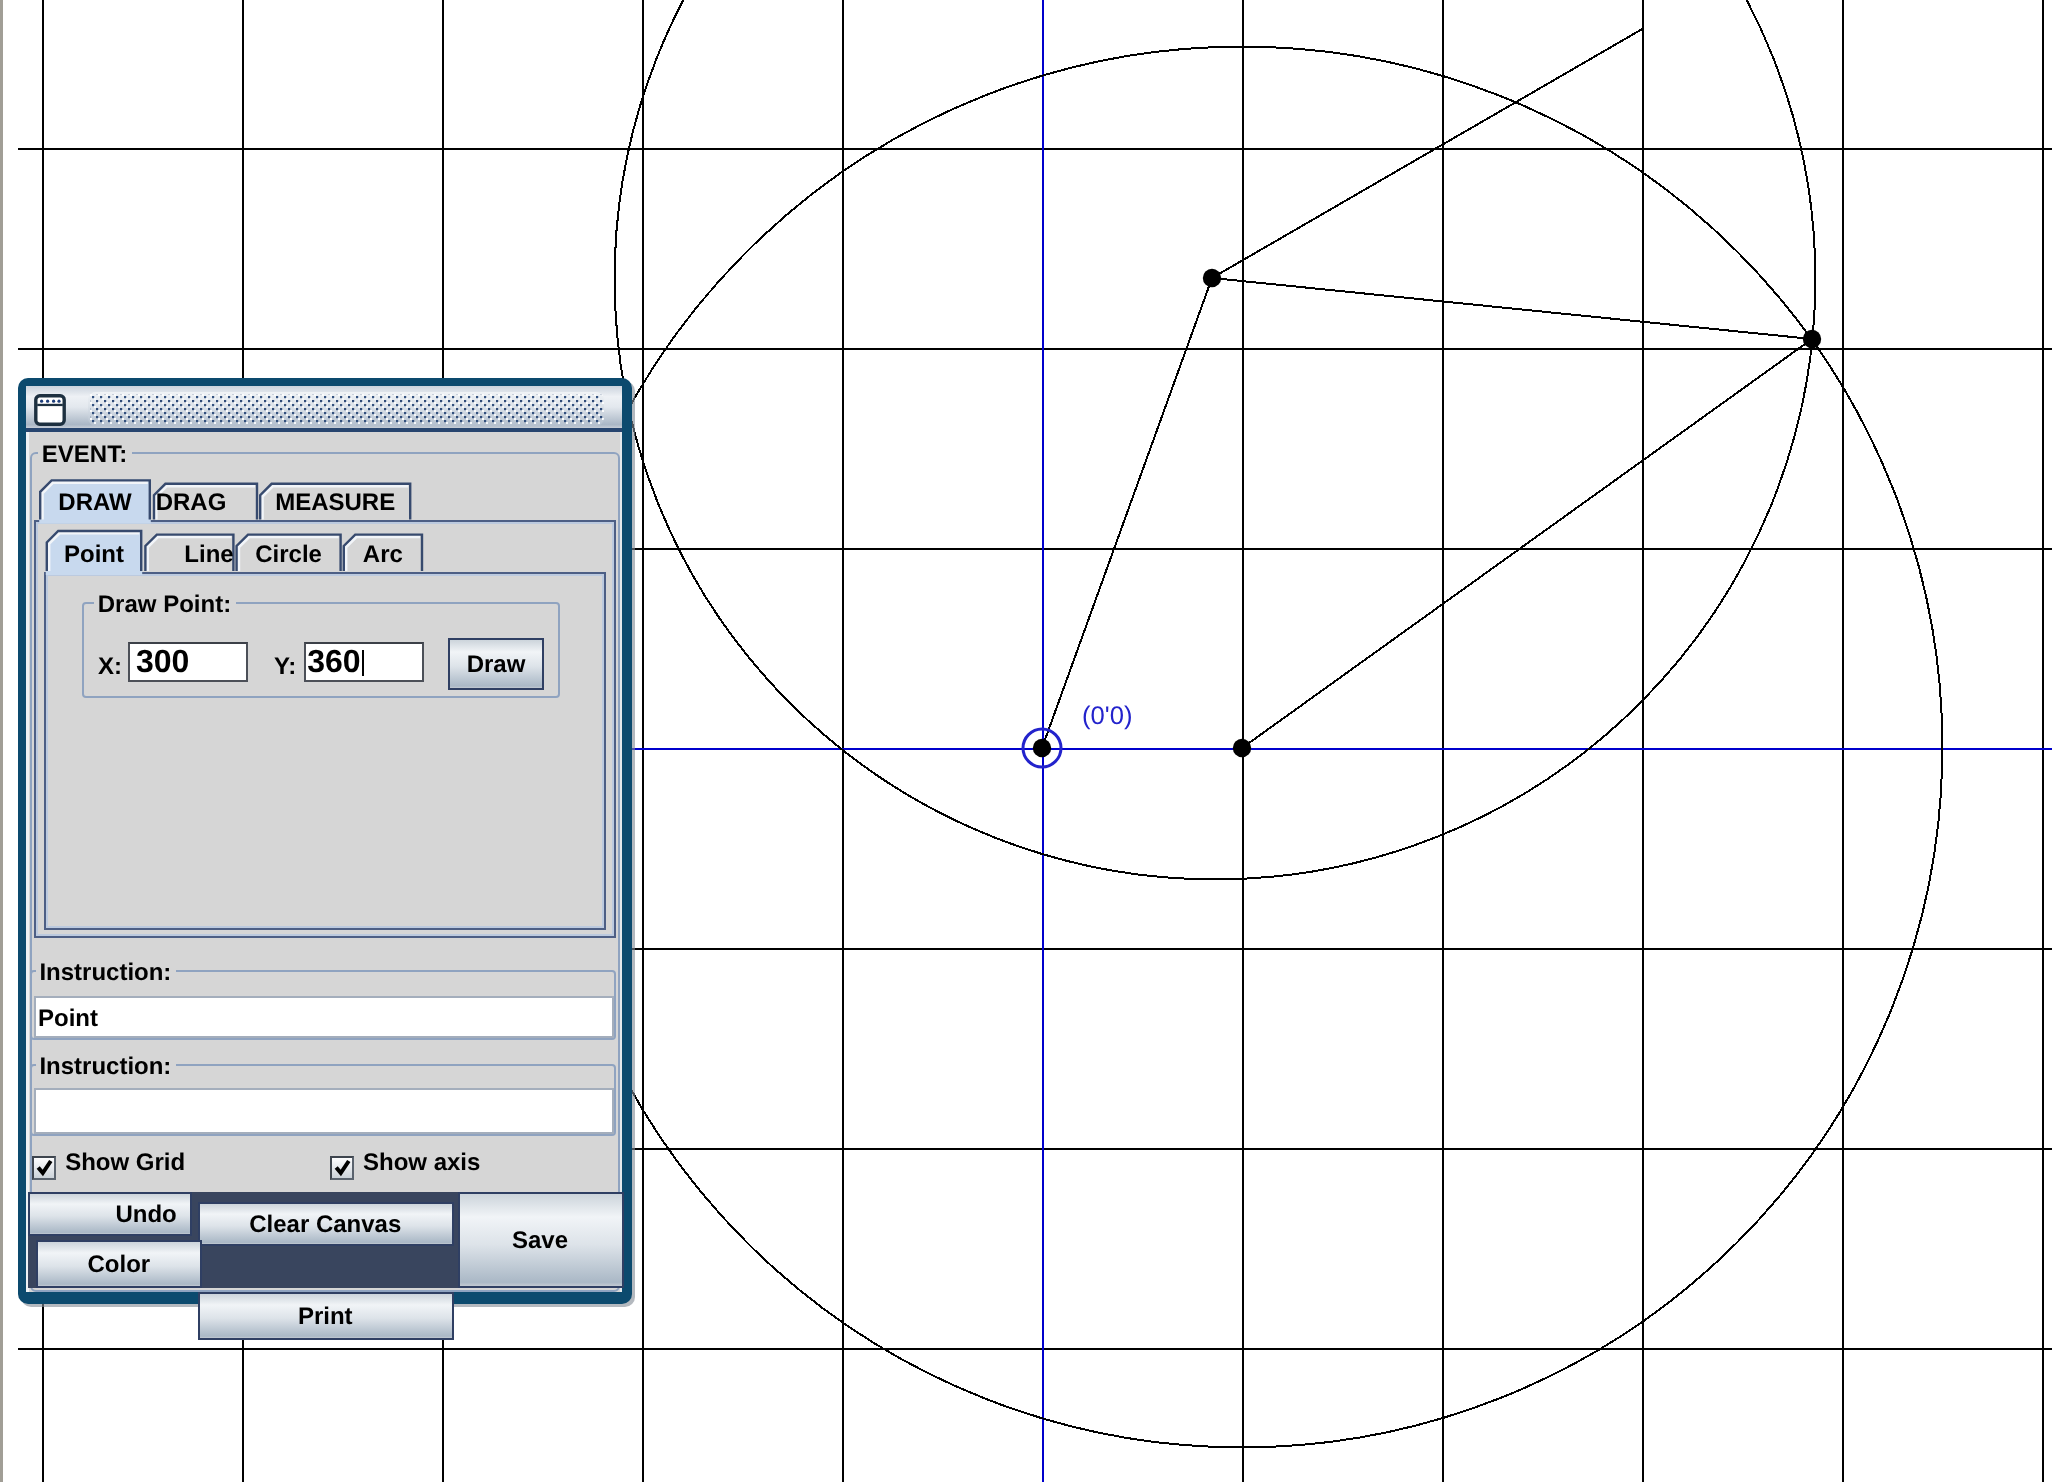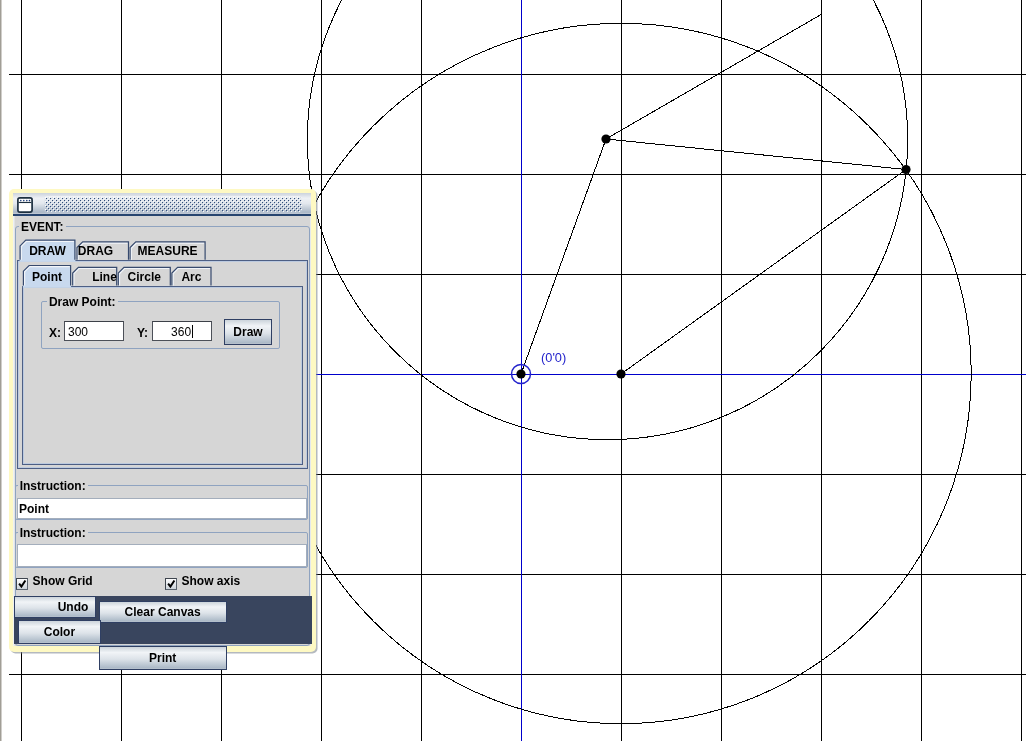--- a/index.html
+++ b/index.html
@@ -1,39 +1,39 @@
 <!DOCTYPE html>
 <html><head>
 <meta charset="utf-8">
 <style>
 * { margin:0; padding:0; box-sizing:border-box; }
 html,body { width:1026px; height:741px; background:#fff; overflow:hidden;
   font-family:"Liberation Sans", sans-serif; }
 #stage { position:absolute; left:0; top:0; width:1026px; height:741px; }
 #cv { position:absolute; left:0; top:0; }
 #panel { position:absolute; left:9px; top:189px; width:307px; height:463px;
-  background:#fef9c3; border-radius:5px; box-shadow:1.5px 1.5px 0 rgba(130,138,148,0.6); }
+  background:#0c4a6e; border-radius:5px; box-shadow:1.5px 1.5px 0 rgba(130,138,148,0.6); }
 #panel .inner { position:absolute; left:4px; top:4px; right:5px; bottom:6px;
   background:#d6d6d6; box-shadow:inset 1.5px 0 0 #eef1f4, inset -1px 0 0 #e4e8ec; }
 #titlebar { position:absolute; left:0; top:0; right:0; height:23px;
   background:linear-gradient(180deg,#cbd3dd 0%,#eef1f5 25%,#e3e8ee 50%,#aab7c6 92%,#c6cdd7 100%);
   border-bottom:2px solid #27456f; }
 #tbicon { position:absolute; left:4px; top:4px; width:16px; height:16px; }
 #bumps { position:absolute; left:31px; top:3px; right:9px; height:17px; border-radius:4px;
   background:linear-gradient(180deg,#f0f3f6 0%,#dde3ea 40%,#b3bfcd 100%); overflow:hidden; }
 #bumps svg { position:absolute; left:0; top:0; }
 .lbl { position:absolute; font-weight:bold; font-size:12px; color:#000; white-space:nowrap; }
 .etch { position:absolute; border:1px solid #8fa3c0; border-radius:2px; }
 
 .tab { position:absolute; font-weight:bold; font-size:12px; color:#000; text-align:center; z-index:8; background:transparent; }
 .pane { position:absolute; border:1px solid #4d5f85; background:#d6d6d6;
   box-shadow:inset 1px 1px 0 #bccadf, inset -1px -1px 0 #bccadf; }
 
 .tf { position:absolute; background:#fff; border:1px solid #4c5058;
-  border-top-color:#3c4048; font-weight:normal; font-size:12px; color:#000; }
+  border-top-color:#3c4048; font-weight:bold; font-size:16px; color:#000; }
 .itf { position:absolute; background:#fff; border:1px solid #a4aebc; font-weight:bold; font-size:12px; color:#000; }
 
 .btn { position:absolute; border:1px solid #2f3f63; border-radius:0;
   background:linear-gradient(180deg,#ccd4db 0%,#f1f4f7 25%,#dde3e9 55%,#aab8c6 96%,#c2c9d2 100%);
   font-weight:bold; font-size:12px; color:#000; text-align:center; }
 
 .cb { position:absolute; width:12px; height:12px; background:linear-gradient(180deg,#fdfdfe,#ccd3da);
   border:1px solid #5a636e; border-top-color:#3e454e; border-left-color:#3e454e; }
 .cb svg { position:absolute; left:0; top:0; }
 </style>
@@ -148,21 +148,21 @@
   <div class="tab" style="left:104.8px; top:73.8px; width:53px; height:18.7px; line-height:21.5px;">Circle</div>
   <div class="tab" style="left:158.4px; top:73.8px; width:40.1px; height:18.7px; line-height:21.5px;">Arc</div>
 
   <div class="pane" style="left:9px; top:92.5px; width:280.8px; height:179px; z-index:4;"></div>
 
   <div class="etch" style="left:28.4px; top:107.6px; width:239px; height:48.4px; z-index:7;"></div>
   <div class="lbl" style="left:33.9px; top:101.8px; background:#d6d6d6; padding:0 2px; z-index:8;">Draw Point:</div>
   <div class="lbl" style="left:36px; top:132.5px; z-index:8;">X:</div>
   <div class="tf" style="left:51px; top:128px; width:60px; height:20px; line-height:20px; padding-left:3px; z-index:8;">300</div>
   <div class="lbl" style="left:124px; top:132.5px; z-index:8;">Y:</div>
-  <div class="tf" style="left:138.6px; top:128px; width:60px; height:20px; line-height:20px; padding-left:1px; z-index:8;text-align:center;">360<span style="display:inline-block;width:1px;height:13px;background:#000;vertical-align:-2px; margin-left:1px;"></span></div>
+  <div class="tf" style="left:138.6px; top:128px; width:60px; height:20px; line-height:20px; padding-left:1px; z-index:8;">360<span style="display:inline-block;width:1px;height:13px;background:#000;vertical-align:-2px; margin-left:1px;"></span></div>
   <div class="btn" style="left:211px; top:125.5px; width:48px; height:26px; line-height:24px; z-index:8;">Draw</div>
 
   <div class="etch" style="left:1.8px; top:291.8px; width:293.4px; height:35.7px;"></div>
   <div class="lbl" style="left:4.7px; top:286.2px; background:#d6d6d6; padding:0 2px;">Instruction:</div>
   <div class="itf" style="left:3.5px; top:305px; width:290px; height:20.5px; line-height:21px; padding-left:1.5px;">Point</div>
 
   <div class="etch" style="left:1.8px; top:338.8px; width:293.4px; height:36.7px;"></div>
   <div class="lbl" style="left:4.7px; top:333.2px; background:#d6d6d6; padding:0 2px;">Instruction:</div>
   <div class="itf" style="left:3.5px; top:351px; width:290px; height:23.3px;"></div>
 
@@ -175,18 +175,19 @@
   <div class="cb" style="left:151.6px; top:384.7px;">
           <svg width="10" height="10" viewBox="0 0 10 10">
             <path d="M2.1 4.7 L4.4 7.5 L8.4 1.5" stroke="#000" stroke-width="2" fill="none"></path>
           </svg>
         </div>
   <div class="lbl" style="left:168.5px; top:380.6px;">Show axis</div>
 
   <div style="position:absolute; left:0.5px; top:402.9px; width:298.4px; height:48.2px; background:#39455e;"></div>
   <div class="btn" style="left:0.6px; top:403.1px; width:82.9px; height:22.4px; line-height:21px;padding-left:36px;">Undo</div>
   <div class="btn" style="left:85.6px; top:408px; width:128.1px; height:22.4px; line-height:21px;">Clear Canvas</div>
+  <div class="btn" style="left:215.5px; top:403.1px; width:83px; height:47.6px; line-height:46px;">Save</div>
   <div class="btn" style="left:5px; top:427px; width:82.9px; height:23.7px; line-height:22px;">Color</div>
   <div class="btn" style="left:85.6px; top:427px; width:128.1px; height:23.7px; line-height:22px;margin-top:26px;">Print</div>
 
  </div>
 </div>
 </div>
 
 </body></html>

